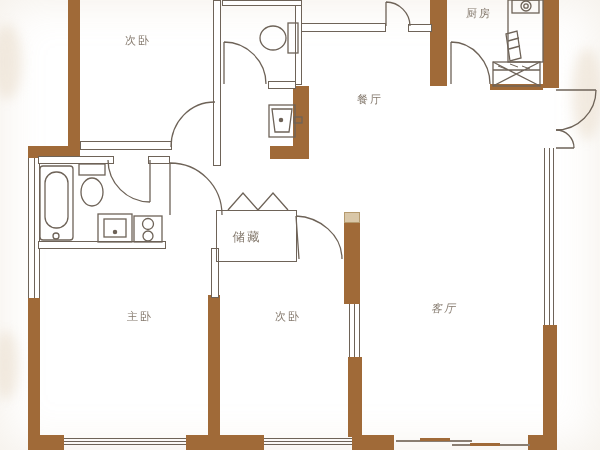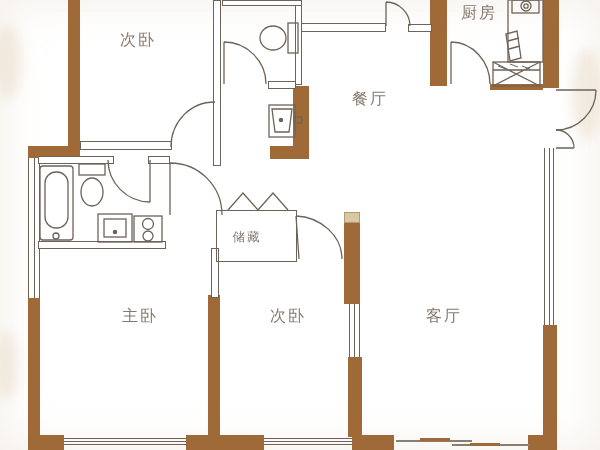--- a/index.html
+++ b/index.html
@@ -22,21 +22,21 @@
   .win-h{position:absolute;background:
       linear-gradient(to bottom,#6e6358 0 1px,transparent 1px calc(50% - .5px),
       #6e6358 calc(50% - .5px) calc(50% + .5px),transparent calc(50% + .5px) calc(100% - 1px),
       #6e6358 calc(100% - 1px));}
   .slide{position:absolute;background:#8a7e72;}
   .slide-d{position:absolute;background:#a06a38;}
   .blob{position:absolute;border-radius:50%;filter:blur(6px);opacity:.4;background:#e3d2bb;}
   svg.overlay{position:absolute;left:0;top:0;}
   .room-label{
     position:absolute;transform:translate(-50%,-50%);
-    color:#857a6e;font-size:16px;letter-spacing:2px;white-space:nowrap;
+    color:#857a6e;font-size:11px;letter-spacing:2px;white-space:nowrap;
     font-weight:500;
   }
 </style>
 </head>
 <body>
 
 <div id="plan">
 
   <div class="blob" style="left:-8px;top:24px;width:30px;height:76px;"></div>
   <div class="blob" style="left:572px;top:48px;width:30px;height:92px;"></div>
@@ -126,15 +126,15 @@
     <path d="M493,70 L540,70 M493,62 L540,86 M540,62 L493,86"></path>
     <path d="M498,66 L506,69 M510,64 L518,67 M522,66 L530,69" stroke-width="1"></path>
   </svg>
 
   <div class="room-label" style="left:138px;top:40px;">次卧</div>
   <div class="room-label" style="left:479px;top:13px;">厨房</div>
   <div class="room-label" style="left:370px;top:99px;">餐厅</div>
   <div class="room-label" style="left:247px;top:237px;font-size:12.5px;">储藏</div>
   <div class="room-label" style="left:140px;top:316px;">主卧</div>
   <div class="room-label" style="left:288px;top:316px;">次卧</div>
-  <div class="room-label" style="left:444px;top:316px;">客厅</div>
+  <div class="room-label" style="left:444px;top:308px;font-style:italic;">客厅</div>
 
 </div>
 
 </body></html>

